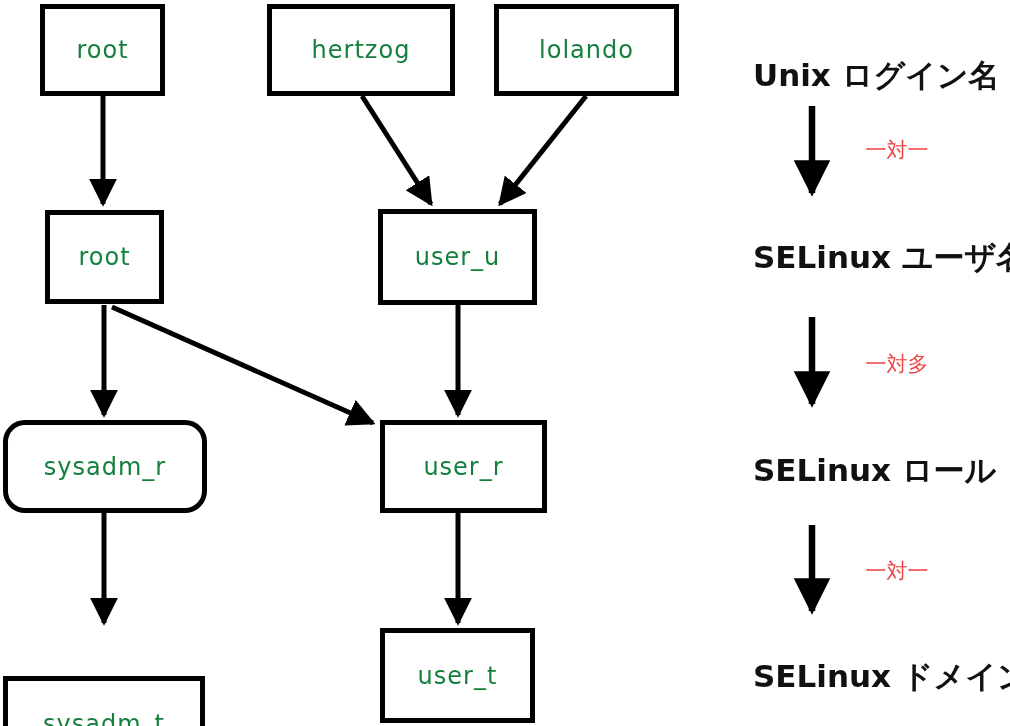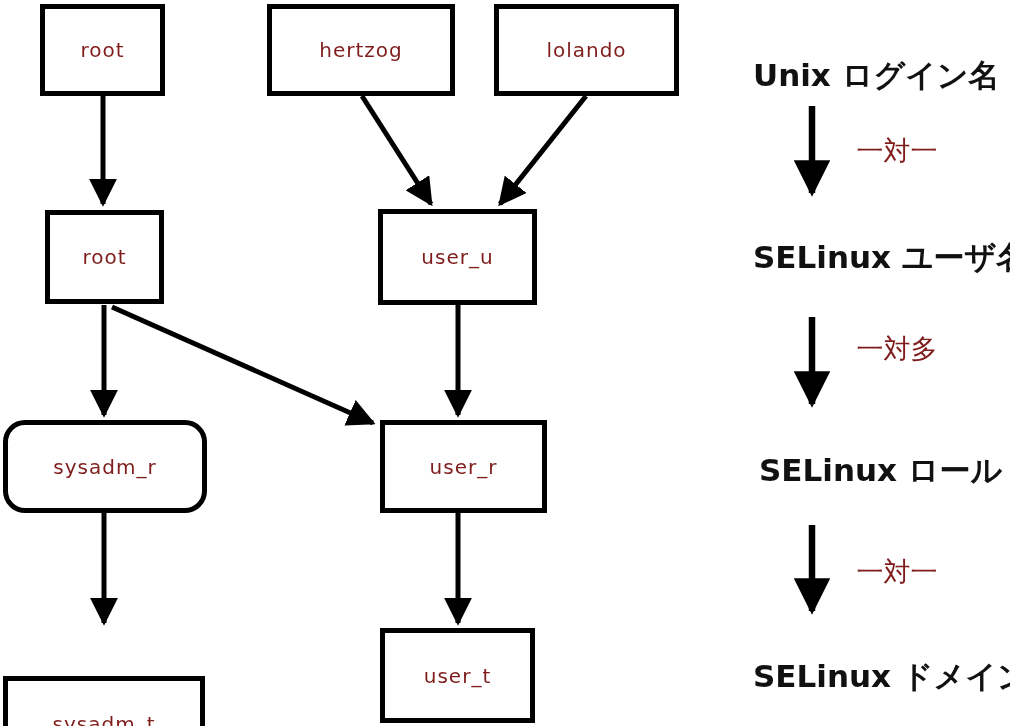--- a/index.html
+++ b/index.html
@@ -23,59 +23,59 @@
     height: 726px;
   }
   .node-box {
     position: absolute;
     box-sizing: border-box;
     border: 5px solid #000000;
     background: #ffffff;
     display: flex;
     align-items: center;
     justify-content: center;
-    font-size: 20px;
-    color: #7f1d1d;
+    font-size: 24px;
+    color: #15803d;
     letter-spacing: 1px;
     white-space: nowrap;
   }
   .legend-heading {
     position: absolute;
     font-weight: bold;
     font-size: 31px;
     color: #111111;
     white-space: nowrap;
     line-height: 1;
   }
   .relation-label {
     position: absolute;
-    font-size: 27px;
-    color: #7f1d1d;
+    font-size: 21px;
+    color: #ef4444;
     white-space: nowrap;
     line-height: 1;
     transform: translate(-50%, -50%);
   }
   
   .box-unix-root     { left: 40px;  top: 4px;   width: 125px; height: 92px; }
   .box-unix-hertzog  { left: 267px; top: 4px;   width: 188px; height: 92px; }
   .box-unix-lolando  { left: 494px; top: 4px;   width: 185px; height: 92px; }
   .box-selinux-root  { left: 45px;  top: 210px; width: 119px; height: 94px; }
   .box-user-u        { left: 378px; top: 209px; width: 159px; height: 96px; text-align: right; }
   .box-sysadm-r      { left: 3px;   top: 420px; width: 204px; height: 93px; border-radius: 22px; }
   .box-user-r        { left: 380px; top: 420px; width: 167px; height: 93px; }
   .box-sysadm-t      { left: 3px;   top: 628px; width: 202px; height: 95px; margin-top: 48px; }
   .box-user-t        { left: 380px; top: 628px; width: 155px; height: 95px; }
   
   .legend-unix-login     { left: 753px; top: 32px; margin-top: 28px;  }
   .legend-selinux-user   { left: 753px; top: 242px; }
-  .legend-selinux-role   { left: 753px; top: 455px; margin-left: 6px; }
+  .legend-selinux-role   { left: 753px; top: 455px; }
   .legend-selinux-domain { left: 753px; top: 661px; }
   
   .relation-1 { left: 897px; top: 150px; }
-  .relation-2 { left: 897px; top: 348px; }
+  .relation-2 { left: 897px; top: 364px; }
   .relation-3 { left: 897px; top: 571px; }
   .diagram-line { stroke: #000000; stroke-width: 5; fill: none; }
   .legend-line  { stroke: #000000; stroke-width: 6.5; fill: none; }
 </style>
 </head>
 <body>
 
 <div class="stage">
 
   <svg class="arrow-layer" viewBox="0 0 1010 726" xmlns="http://www.w3.org/2000/svg">

